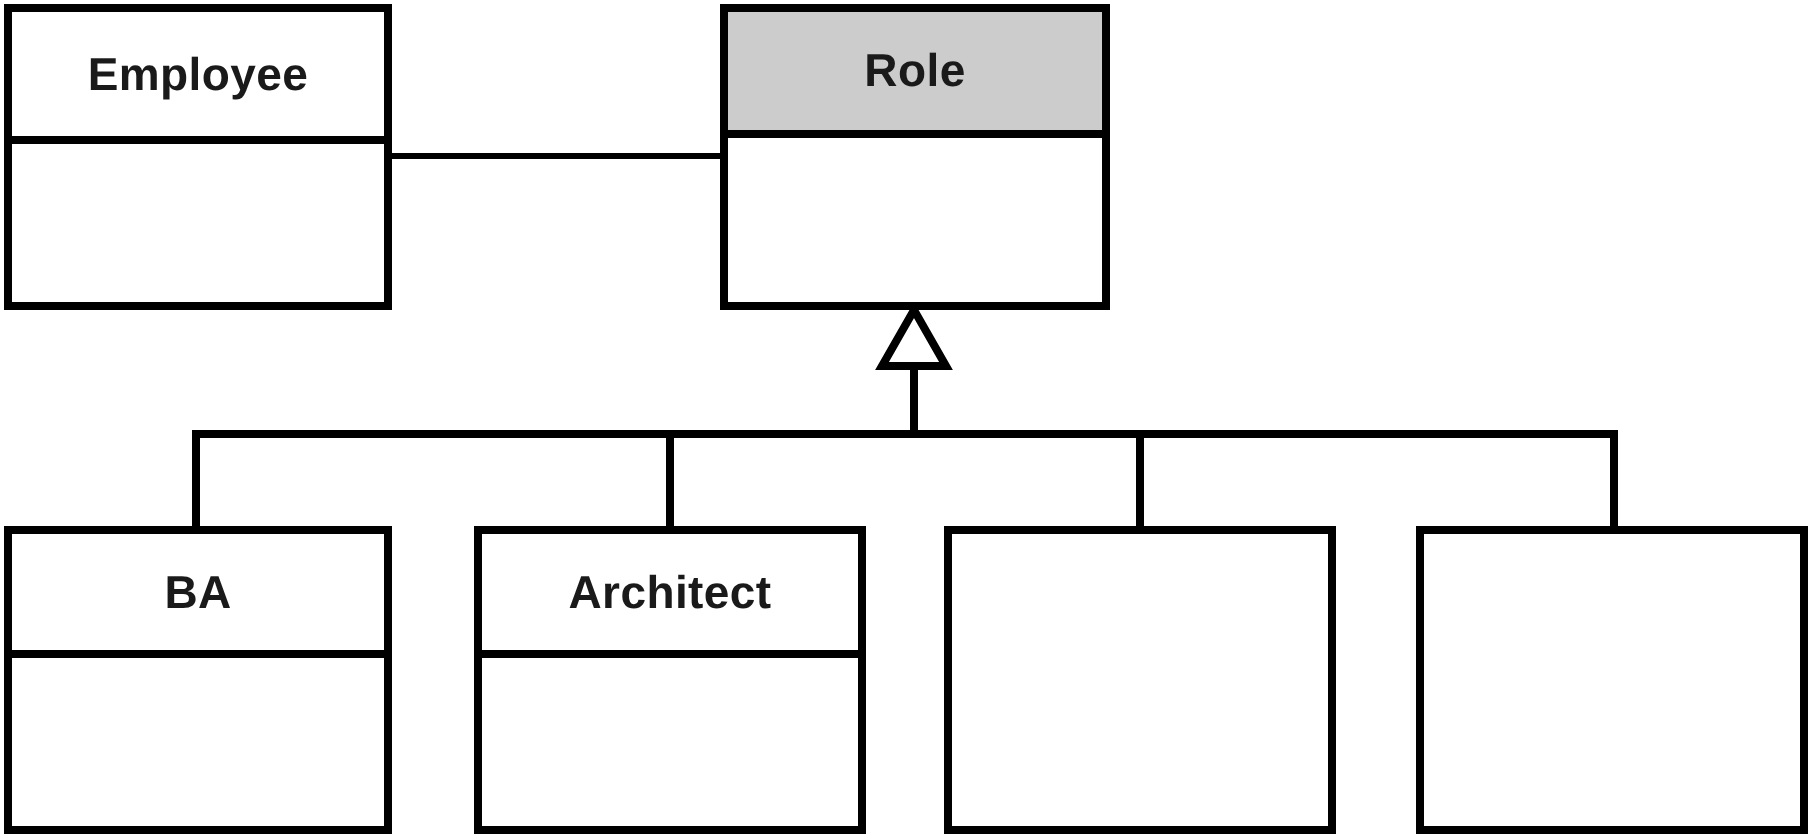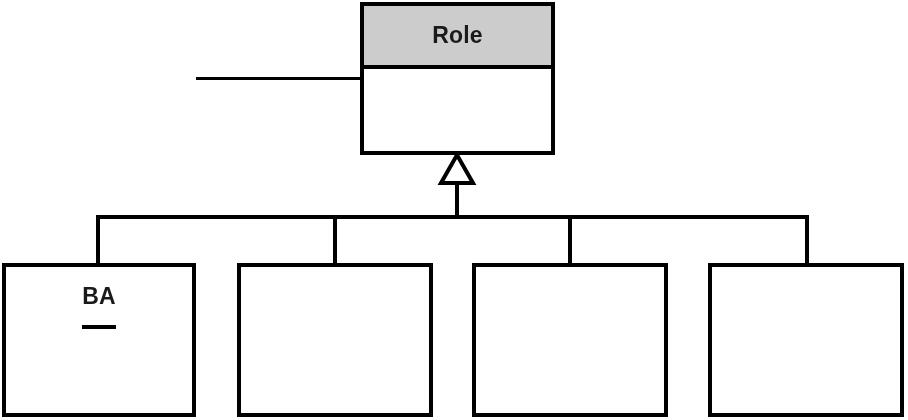--- a/index.html
+++ b/index.html
@@ -72,36 +72,45 @@
     <line x1="96" y1="217" x2="809" y2="217" stroke="#000000" stroke-width="4" shape-rendering="crispEdges"></line>
 
     <line x1="98" y1="216" x2="98" y2="265" stroke="#000000" stroke-width="4" shape-rendering="crispEdges"></line>
     <line x1="335" y1="216" x2="335" y2="265" stroke="#000000" stroke-width="4" shape-rendering="crispEdges"></line>
     <line x1="570" y1="216" x2="570" y2="265" stroke="#000000" stroke-width="4" shape-rendering="crispEdges"></line>
     <line x1="807" y1="216" x2="807" y2="265" stroke="#000000" stroke-width="4" shape-rendering="crispEdges"></line>
 
     <polygon points="457,155 473,183 441,183" fill="#ffffff" stroke="#000000" stroke-width="4" stroke-linejoin="miter"></polygon>
   </svg>
 
+  <div class="uml-class" style="left:2px; top:2px; width:194px; height:153px;">
+    <div class="uml-header" style="height:66px;">
+      <span>Employee</span>
+    </div>
+    <div class="uml-body"></div>
+  </div>
 
   <div class="uml-class" style="left:360px; top:2px; width:195px; height:153px;">
     <div class="uml-header shaded" style="height:63px;">
       <span>Role</span>
     </div>
     <div class="uml-body"></div>
   </div>
 
-  <div class="uml-class" style="left:2px; top:263px; width:194px; height:154px;align-items:center;">
+  <div class="uml-class" style="left:2px; top:263px; width:194px; height:154px;">
     <div class="uml-header" style="height:62px;">
       <span>BA</span>
     </div>
     <div class="uml-body"></div>
   </div>
 
   <div class="uml-class" style="left:237px; top:263px; width:196px; height:154px;">
+    <div class="uml-header" style="height:62px;">
+      <span>Architect</span>
+    </div>
     <div class="uml-body"></div>
   </div>
 
   <div class="uml-class" style="left:472px; top:263px; width:196px; height:154px;">
     <div class="uml-body"></div>
   </div>
 
   <div class="uml-class" style="left:708px; top:263px; width:196px; height:154px;">
     <div class="uml-body"></div>
   </div>

